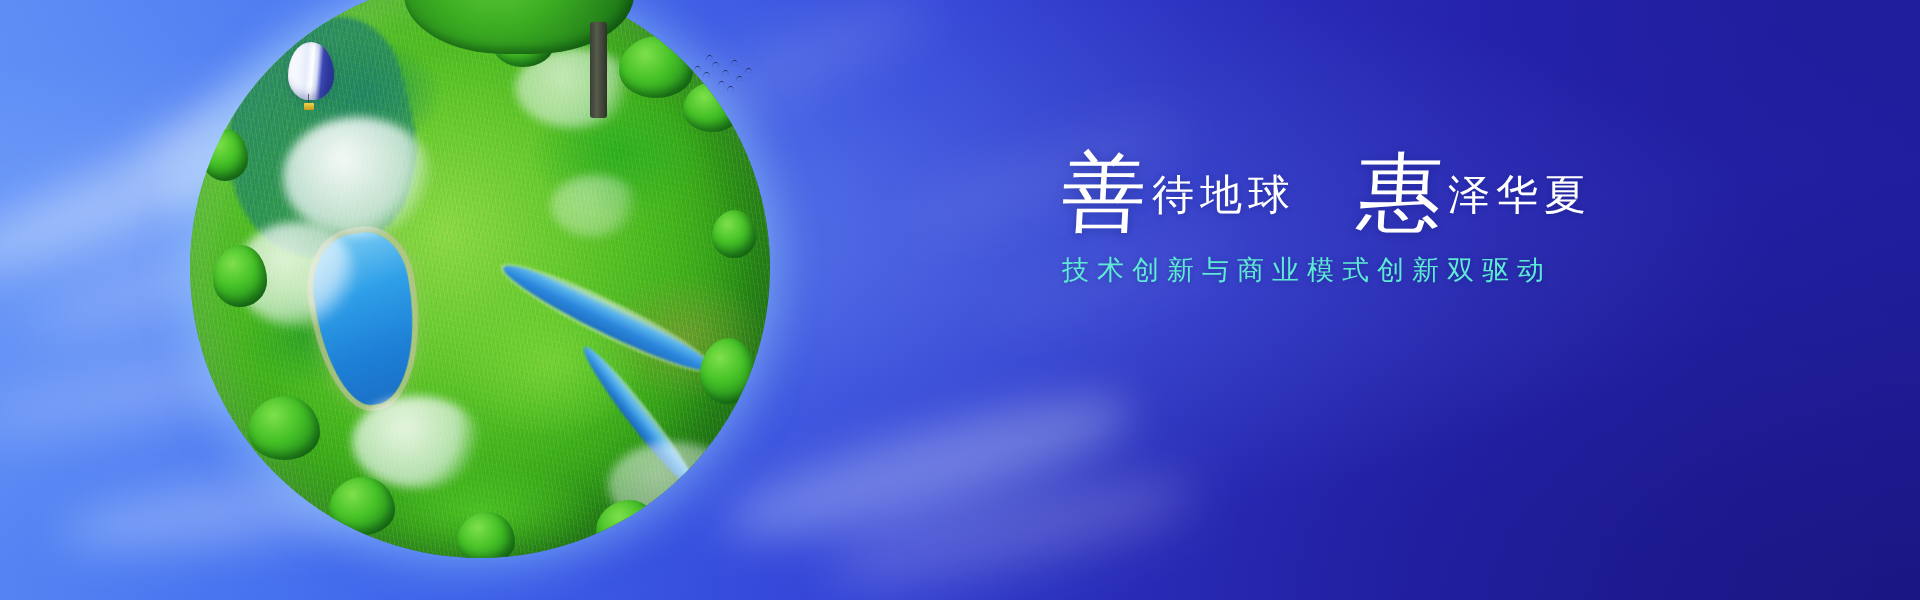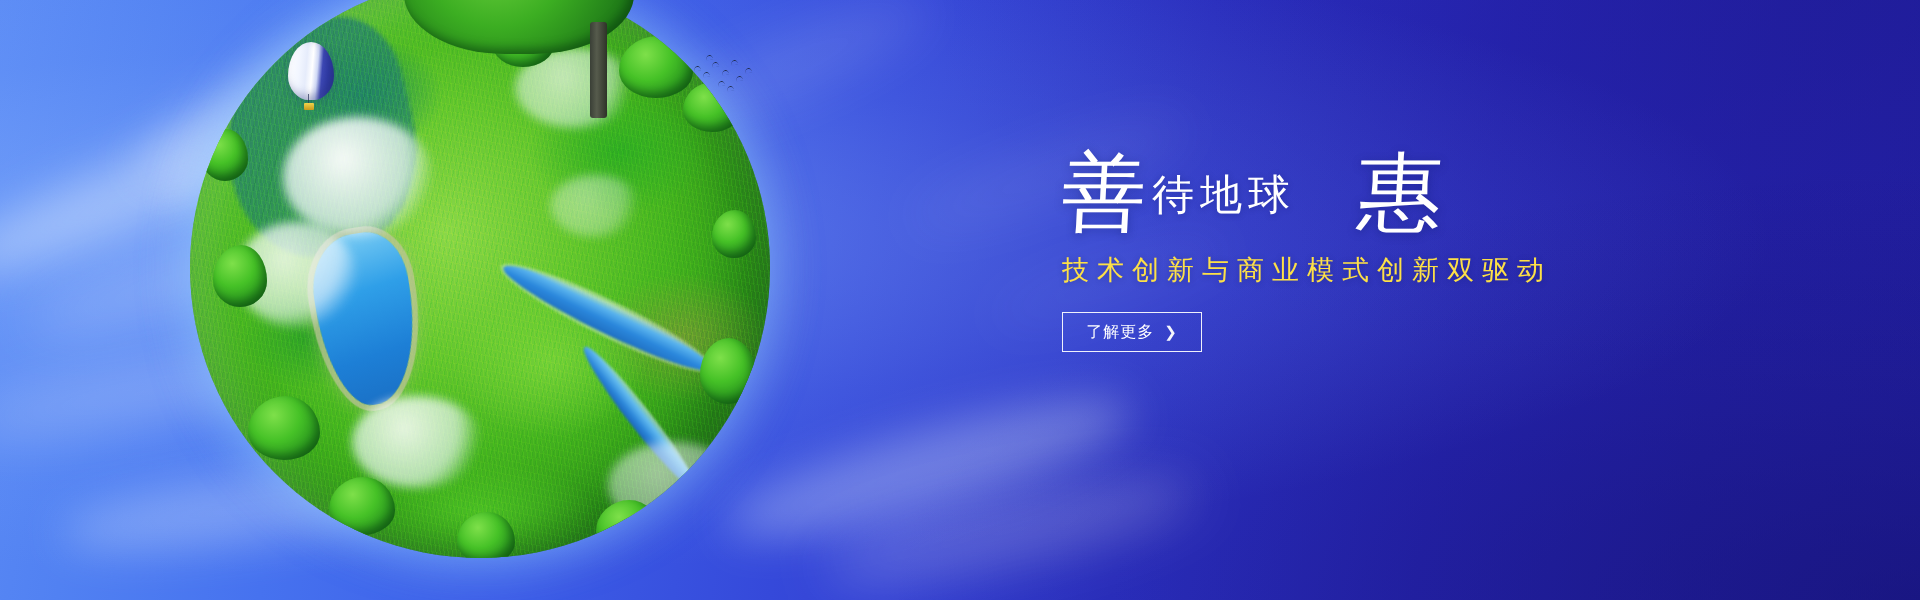--- a/index.html
+++ b/index.html
@@ -244,21 +244,21 @@
     letter-spacing: 6px;
     padding-bottom: 10px;
     text-shadow: 0 1px 6px rgba(10,20,90,.30);
     margin-top: 14px;
   }
   .subtitle {
     margin: 26px 0 0 0;
     font-size: 27px;
     letter-spacing: 8px;
     font-weight: 400;
-    color: #fde047;
+    color: #5eead4;
     text-shadow: 0 1px 6px rgba(10,20,90,.30);
     white-space: nowrap;
   }
   .desc {
     margin: 20px 0 0 0;
     font-size: 18px;
     letter-spacing: .6px;
     color: #f2f4ff;
     white-space: nowrap;
     text-shadow: 0 1px 5px rgba(10,20,90,.28);
@@ -372,25 +372,22 @@
   <div class="content">
 
     <div class="headline">
       <span class="hl-phrase">
         <span class="hl-big">善</span>
         <span class="hl-small">待地球</span>
       </span>
       <span class="hl-gap"></span>
       <span class="hl-phrase">
         <span class="hl-big">惠</span>
+        <span class="hl-small">泽华夏</span>
       </span>
     </div>
 
     <p class="subtitle">技术创新与商业模式创新双驱动</p>
 
 
-    <button class="cta">
-      <span>了解更多</span>
-      <span class="chev">❯</span>
-    </button>
 
   </div>
 </div>
 
 </body></html>

